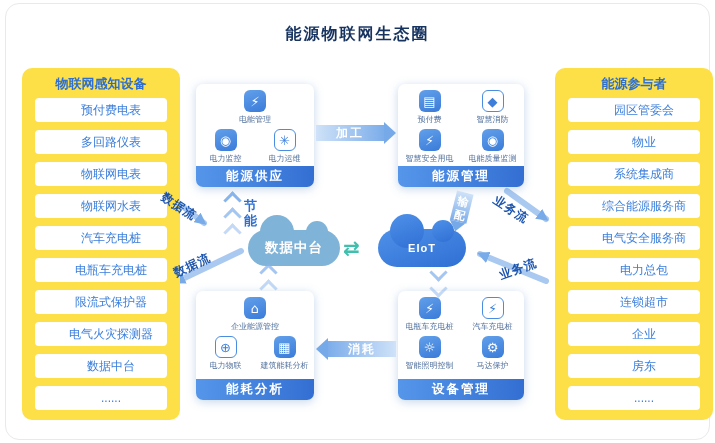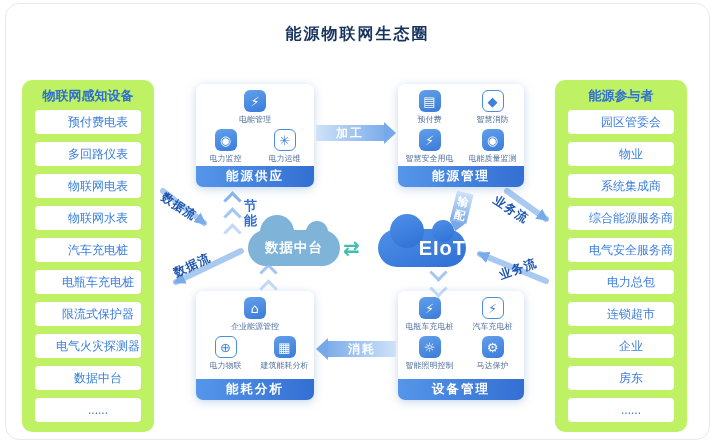--- a/index.html
+++ b/index.html
@@ -1,21 +1,21 @@
 <!DOCTYPE html>
 <html><head>
 <meta charset="utf-8">
 <style>
   html,body{margin:0;padding:0;}
   body{width:715px;height:443px;position:relative;background:#fff;font-family:"Liberation Sans",sans-serif;overflow:hidden;}
   .card{position:absolute;left:5px;top:3px;right:5px;bottom:3px;border:1px solid #e9e9e9;border-radius:14px;background:#fff;}
   .page-title{position:absolute;top:24px;left:0;width:100%;text-align:center;font-size:16px;font-weight:bold;color:#17335f;letter-spacing:2px;}
 
   
-  .panel{position:absolute;top:80px;width:132px;height:352px;background:#bef264;border-radius:10px;}
+  .panel{position:absolute;top:68px;width:158px;height:352px;background:#fde047;border-radius:10px;}
   #left-panel{left:22px;}
   #right-panel{left:555px;}
   .panel-header{text-align:center;font-size:13px;font-weight:bold;color:#2e6fd0;height:30px;line-height:32px;}
   .pill{margin:0 13px 8px;height:24px;line-height:24px;background:#fff;border-radius:4px;color:#3a7edb;font-size:12px;text-align:center;white-space:nowrap;overflow:hidden;padding-left:20px;}
 
   
   .box{position:absolute;background:#fff;border-radius:7px;box-shadow:0 2px 10px rgba(90,140,200,.35);}
   #box-supply{left:196px;top:84px;width:118px;height:103px;}
   #box-management{left:398px;top:84px;width:126px;height:103px;}
   #box-analysis{left:196px;top:291px;width:118px;height:109px;}
@@ -28,21 +28,21 @@
   .ficon.outline{background:#fff;border:1.5px solid #4a8de0;color:#3d7fd9;box-sizing:border-box;}
   .flabel{font-size:8px;color:#52719e;margin-top:2px;white-space:nowrap;}
   .box-label{position:absolute;left:0;right:0;bottom:0;height:21px;border-radius:0 0 7px 7px;background:linear-gradient(90deg,#5596ea,#336fd2);color:#fff;text-align:center;font-size:12.5px;font-weight:bold;line-height:21px;letter-spacing:2px;}
 
   
   .cloud{position:absolute;border-radius:20px;color:#fff;font-weight:bold;text-align:center;}
   .cloud::before{content:"";position:absolute;width:34px;height:34px;border-radius:50%;top:-15px;left:12px;background:inherit;}
   .cloud::after{content:"";position:absolute;width:22px;height:22px;border-radius:50%;top:-9px;right:12px;background:inherit;}
   .cloud span{position:relative;z-index:2;}
   #cloud-data{left:248px;top:230px;width:92px;height:36px;line-height:36px;background:#7fb3d8;font-size:13.5px;letter-spacing:1px;}
-  #cloud-eiot{left:378px;top:229px;width:88px;height:38px;line-height:38px;background:linear-gradient(160deg,#4e91e8,#2f6fd4);font-size:20px;letter-spacing:1px;text-align:right;}
+  #cloud-eiot{left:378px;top:229px;width:88px;height:38px;line-height:38px;background:linear-gradient(160deg,#4e91e8,#2f6fd4);font-size:11px;letter-spacing:1px;}
   #exchange{position:absolute;left:343px;top:236px;font-size:20px;font-weight:bold;color:#3fbfae;font-family:"DejaVu Sans",sans-serif;}
 
   
   .harrow{position:absolute;display:flex;align-items:center;height:22px;}
   #proc-arrow{left:316px;top:122px;width:80px;}
   #cons-arrow{left:316px;top:338px;width:80px;}
   .shaft{height:16px;flex:1;display:flex;align-items:center;justify-content:center;color:#fff;font-weight:bold;font-size:12px;letter-spacing:2px;}
   .shaft.r{background:linear-gradient(90deg,#cfe2f8,#7cadea);}
   .shaft.l{background:linear-gradient(90deg,#7cadea,#cfe2f8);}
   .head-r{width:0;height:0;border-top:11px solid transparent;border-bottom:11px solid transparent;border-left:12px solid #76a9e8;}

